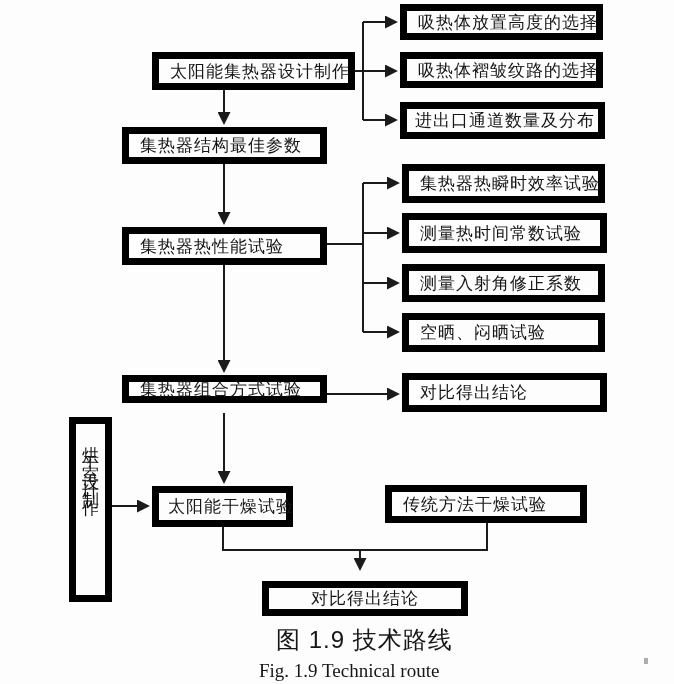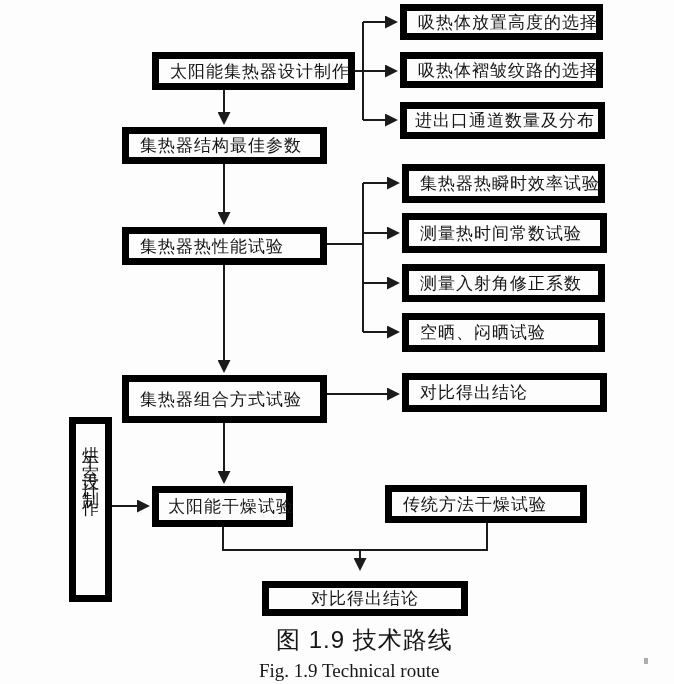--- a/index.html
+++ b/index.html
@@ -115,21 +115,21 @@
       <path d="M360 550 V569" marker-end="url(#ah)"></path>
     </g>
   </svg>
 
   <div class="node" style="left:122px; top:52px; width:203px; height:38px;margin-left:30px;">太阳能集热器设计制作</div>
 
   <div class="node" style="left:122px; top:127px; width:205px; height:37px;">集热器结构最佳参数</div>
 
   <div class="node" style="left:122px; top:227px; width:205px; height:38px;">集热器热性能试验</div>
 
-  <div class="node" style="left:122px; top:375px; width:205px; height:48px;">集热器组合方式试验</div>
+  <div class="node" style="left:122px; top:375px; width:205px; height:28px;">集热器组合方式试验</div>
 
   <div class="node" style="left:400px; top:4px; width:203px; height:36px;">吸热体放置高度的选择</div>
 
   <div class="node" style="left:400px; top:52px; width:203px; height:36px;">吸热体褶皱纹路的选择</div>
 
   <div class="node" style="left:400px; top:102px; width:205px; height:37px;padding-left:8px;">进出口通道数量及分布</div>
 
   <div class="node" style="left:402px; top:164px; width:203px; height:39px;">集热器热瞬时效率试验</div>
 
   <div class="node" style="left:402px; top:213px; width:205px; height:40px;">测量热时间常数试验</div>

